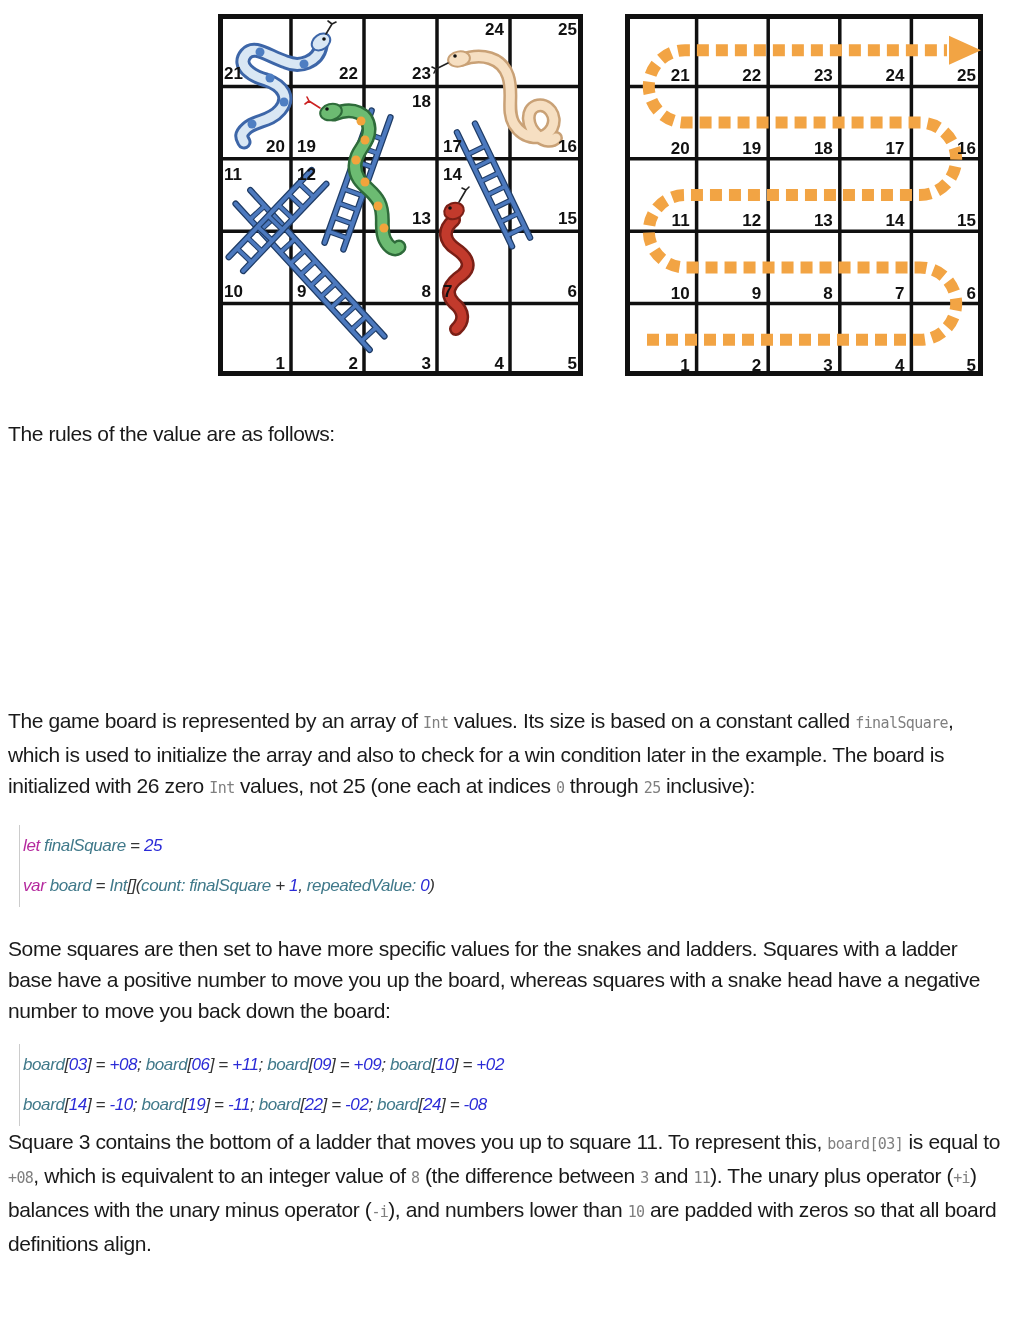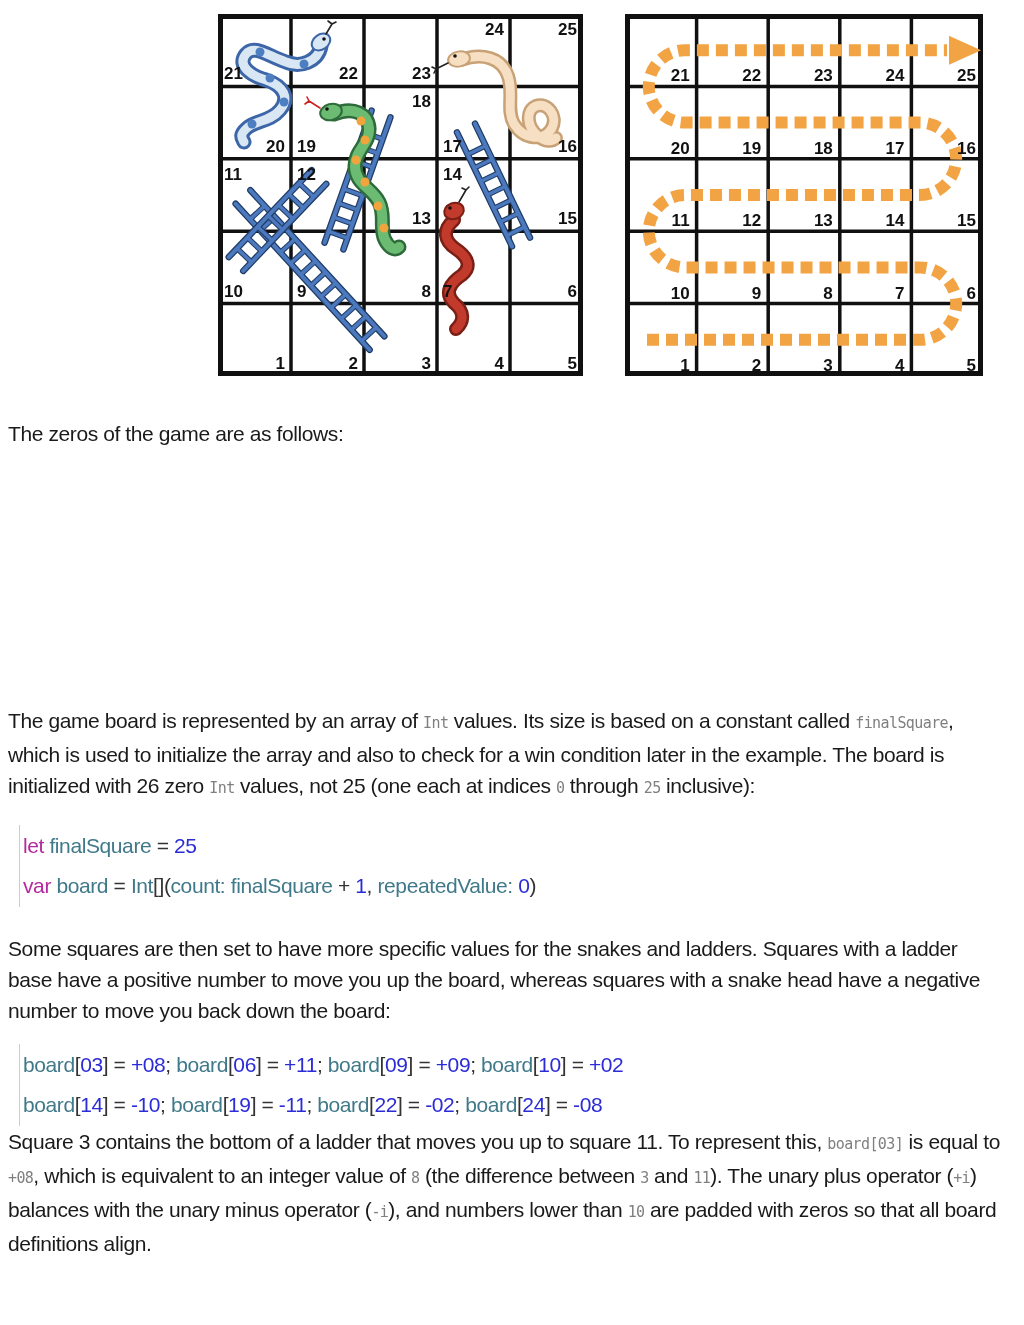--- a/index.html
+++ b/index.html
@@ -13,21 +13,21 @@
   p { margin:0; width:992px; font-size:21px; line-height:31px; letter-spacing:-0.4px; }
   .intro { margin-top:42px; }
   .spacer { height:256px; }
   .para1 { }
   .para2 { margin-top:26px; }
   .para3 { }
 
   .icode { font-family:"DejaVu Sans Mono", monospace; font-size:15px; letter-spacing:-0.6px; color:var(--inline,#7f7f7f); }
 
   .codeblock { margin-left:11px; border-left:1px solid #ccc; padding:9px 0 9px 3px; }
-  .codeline { font-size:21px; line-height:24px; letter-spacing:-0.4px; white-space:pre; }
+  .codeline { font-size:17px; line-height:24px; letter-spacing:-0.4px; white-space:pre;font-style:italic; }
   .codeline + .codeline { margin-top:16px; }
   .cb1 { margin-top:21px; }
   .cb2 { margin-top:18px; }
 
   .tk-keyword { color:var(--kw,#b5299e); }
   .tk-type    { color:var(--ty,#40798a); }
   .tk-number  { color:var(--num,#2b2bd7); }
   .tk-plain   { color:var(--pl,#333333); }
 </style>
 </head>
@@ -234,21 +234,21 @@
         <text x="279.4" y="284.6" text-anchor="end" fill="#111" font-family="&quot;Liberation Sans&quot;, sans-serif" font-size="17" font-weight="bold">7</text>
         <text x="351" y="284.6" text-anchor="end" fill="#111" font-family="&quot;Liberation Sans&quot;, sans-serif" font-size="17" font-weight="bold">6</text>
         <text x="64.6" y="357" text-anchor="end" fill="#111" font-family="&quot;Liberation Sans&quot;, sans-serif" font-size="17" font-weight="bold">1</text>
         <text x="136.2" y="357" text-anchor="end" fill="#111" font-family="&quot;Liberation Sans&quot;, sans-serif" font-size="17" font-weight="bold">2</text>
         <text x="207.79999999999998" y="357" text-anchor="end" fill="#111" font-family="&quot;Liberation Sans&quot;, sans-serif" font-size="17" font-weight="bold">3</text>
         <text x="279.4" y="357" text-anchor="end" fill="#111" font-family="&quot;Liberation Sans&quot;, sans-serif" font-size="17" font-weight="bold">4</text>
         <text x="351" y="357" text-anchor="end" fill="#111" font-family="&quot;Liberation Sans&quot;, sans-serif" font-size="17" font-weight="bold">5</text>
       </svg>
   </div>
 
-  <p class="intro">The zeros of the game are as follows:</p>
+  <p class="intro">The rules of the value are as follows:</p>
 
   <div class="spacer"></div>
 
   <p class="para1"><span>The game board is represented by an array of </span><span class="icode">Int</span><span> values. Its size is based on a constant called </span><span class="icode">finalSquare</span><span>, which is used to initialize the array and also to check for a win condition later in the example. The board is initialized with 26 zero </span><span class="icode">Int</span><span> values, not 25 (one each at indices </span><span class="icode">0</span><span> through </span><span class="icode">25</span><span> inclusive):</span></p>
 
   <div class="codeblock cb1">
     <div class="codeline"><span class="tk-keyword">let</span><span class="tk-plain"> </span><span class="tk-type">finalSquare</span><span class="tk-plain"> = </span><span class="tk-number">25</span></div>
     <div class="codeline"><span class="tk-keyword">var</span><span class="tk-plain"> </span><span class="tk-type">board</span><span class="tk-plain"> = </span><span class="tk-type">Int</span><span class="tk-plain">[](</span><span class="tk-type">count:</span><span class="tk-plain"> </span><span class="tk-type">finalSquare</span><span class="tk-plain"> + </span><span class="tk-number">1</span><span class="tk-plain">, </span><span class="tk-type">repeatedValue:</span><span class="tk-plain"> </span><span class="tk-number">0</span><span class="tk-plain">)</span></div>
   </div>
 

